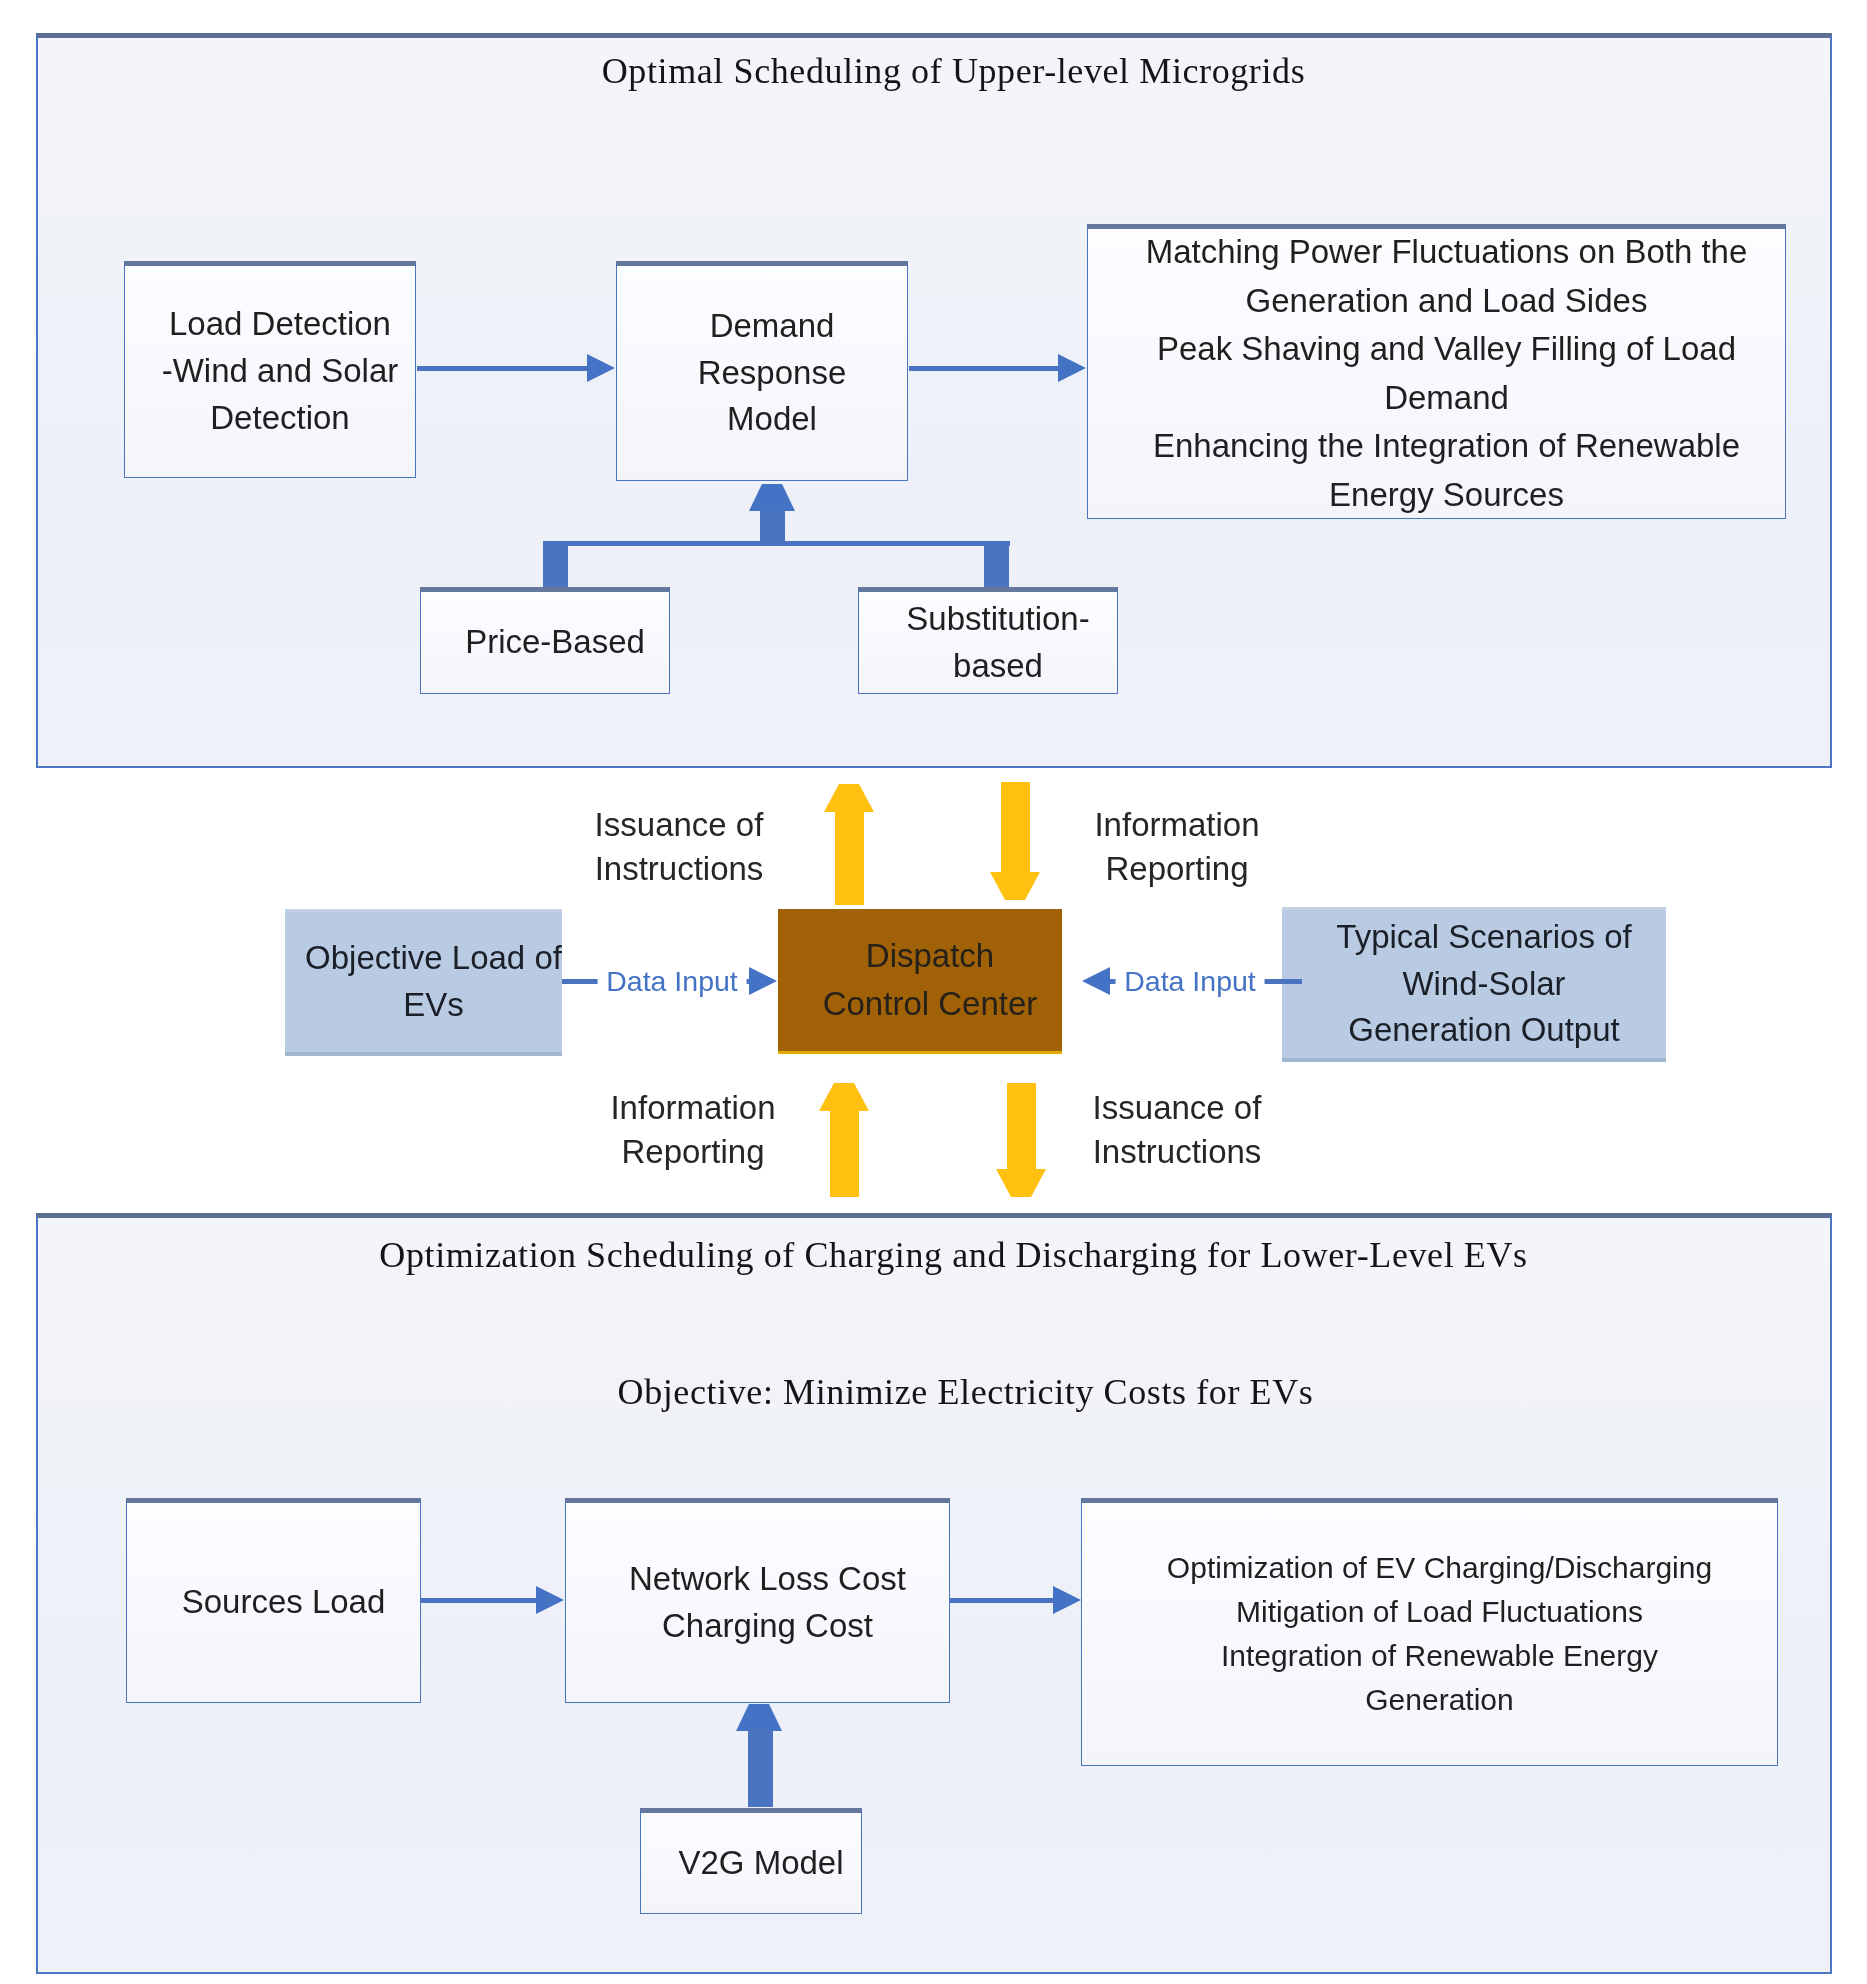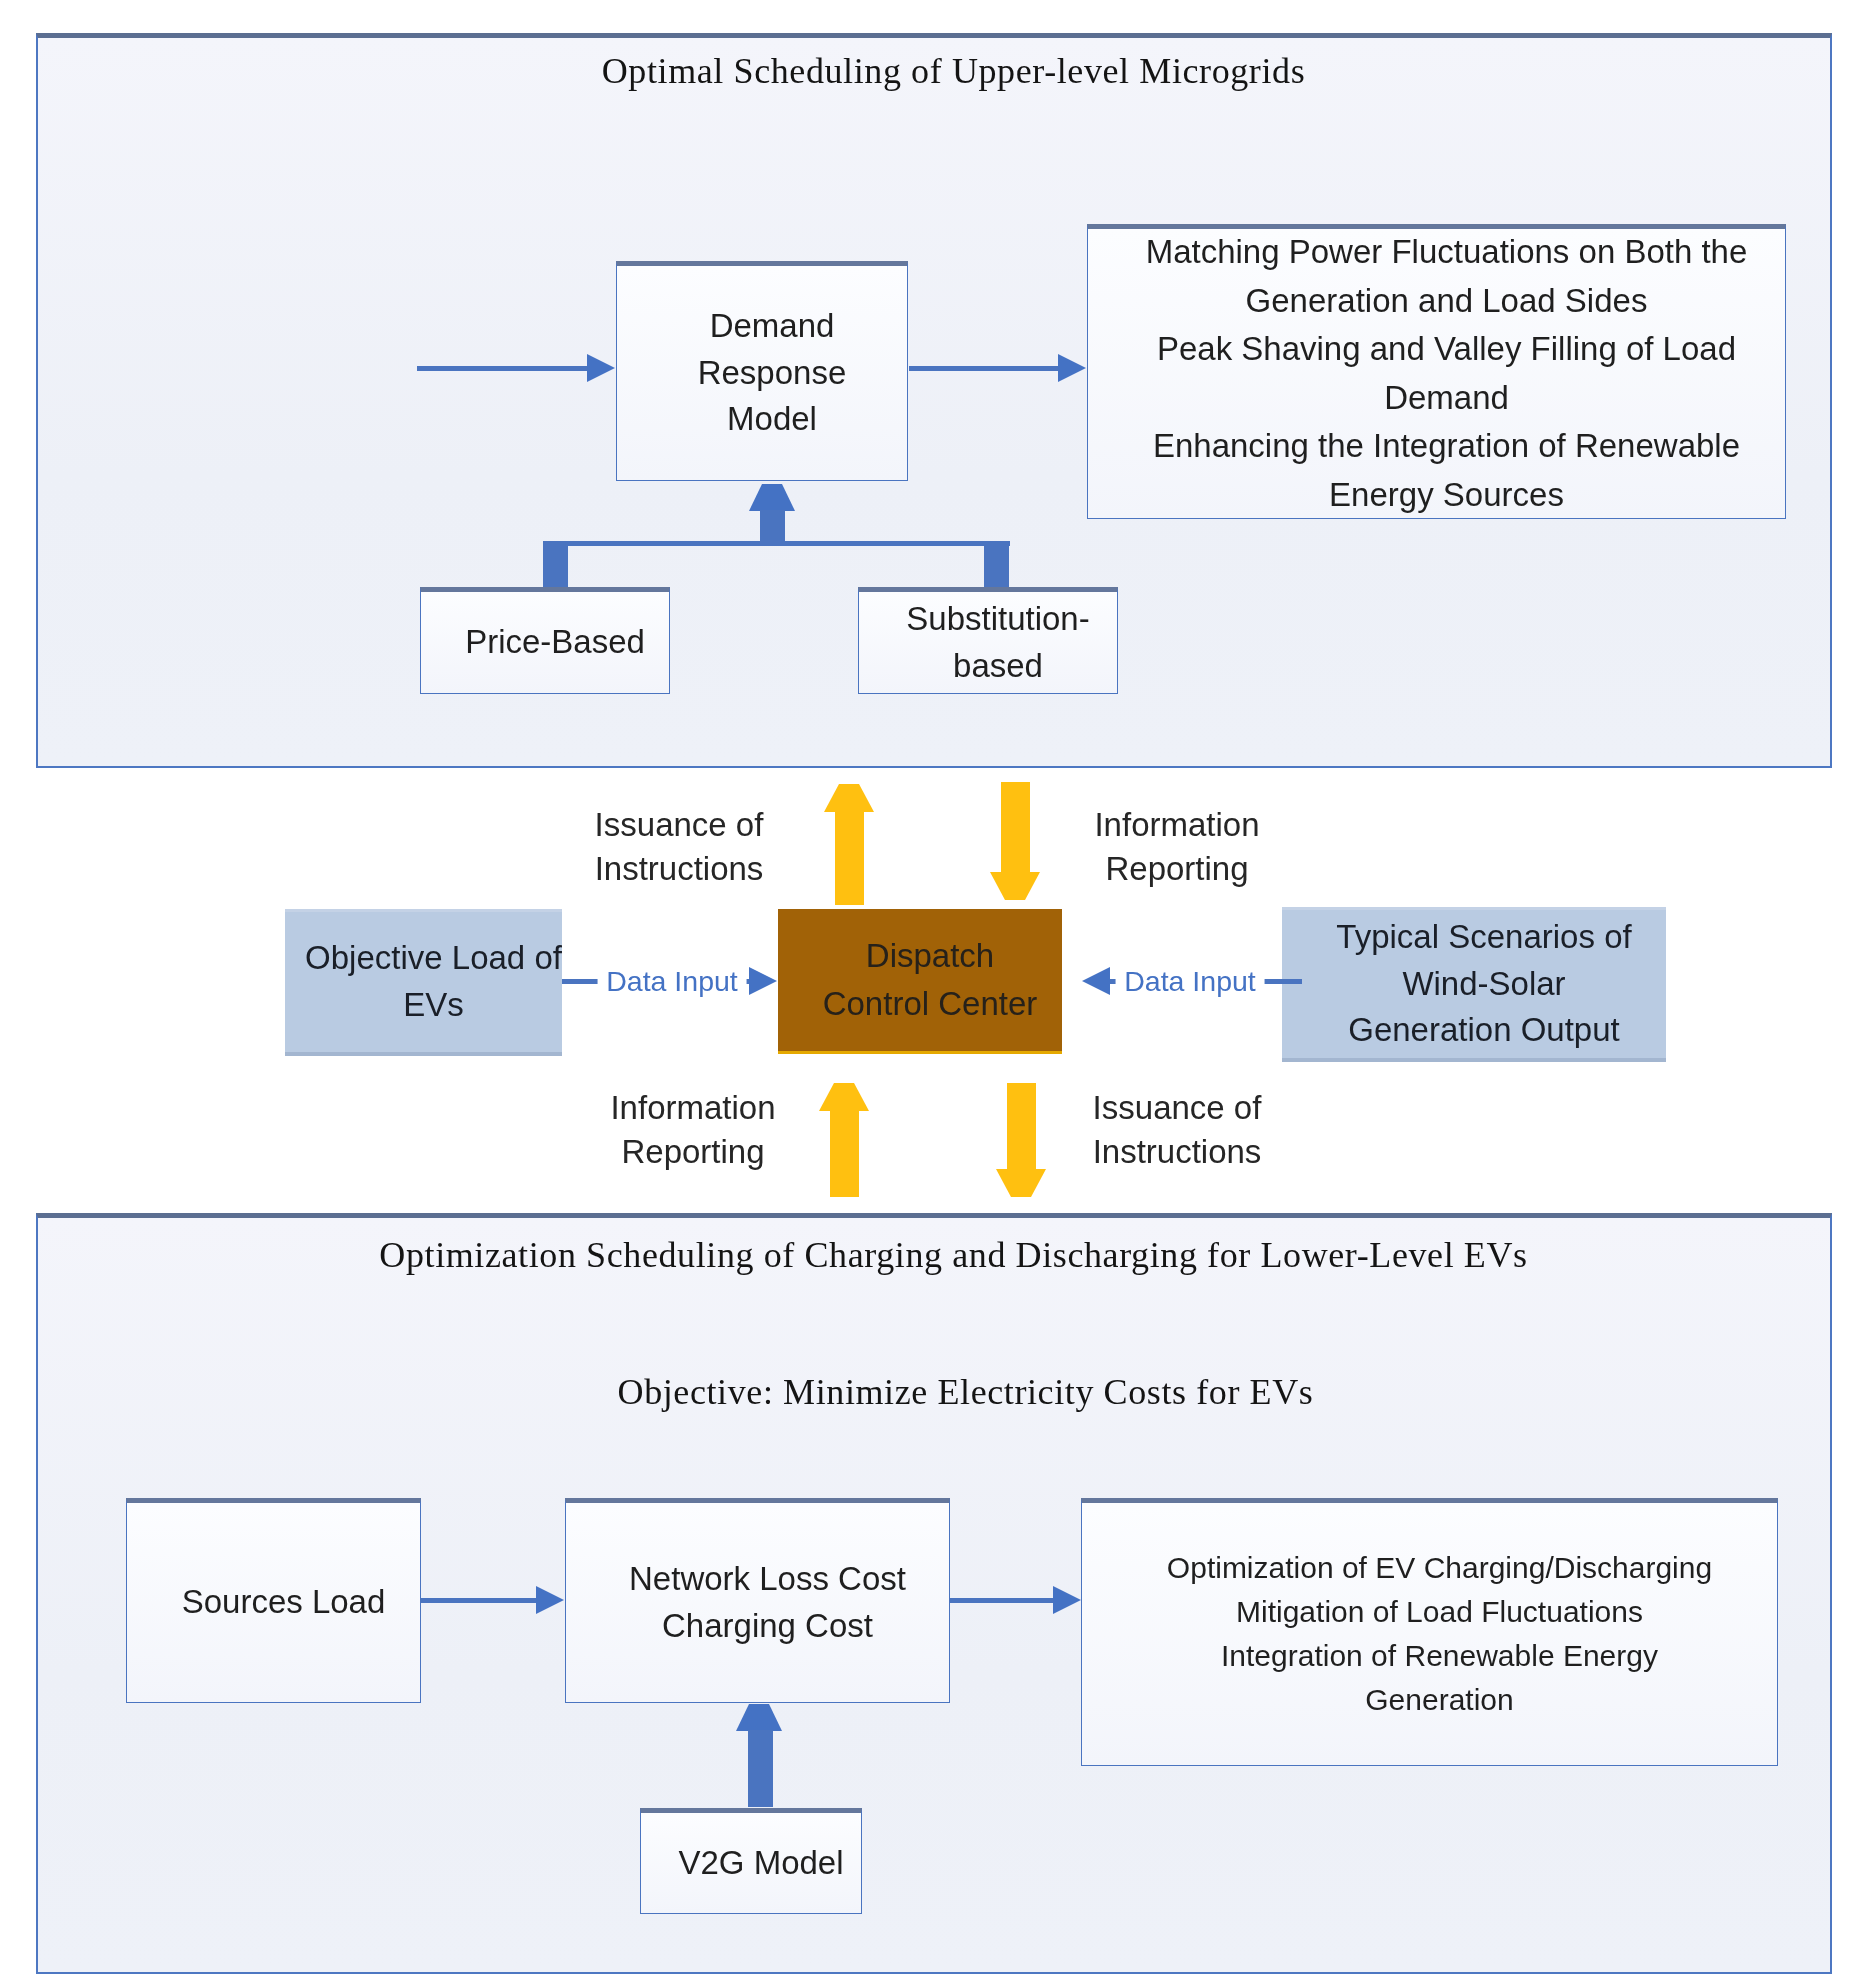--- a/index.html
+++ b/index.html
@@ -88,20 +88,23 @@
 </style>
 </head>
 <body>
 
 <div id="page">
 
   <div class="abs panel" style="left:36px;top:33px;width:1796px;height:735px;"></div>
 
   <div class="abs stitle" style="left:0;top:50px;">Optimal Scheduling of Upper-level Microgrids</div>
 
+  <div class="abs wbox pre" style="left:124px;top:261px;width:292px;height:217px;">Load Detection
+-Wind and Solar
+Detection</div>
 
   <div class="abs wbox pre" style="left:616px;top:261px;width:292px;height:220px;">Demand
 Response
 Model</div>
 
   <div class="abs wbox pre" style="left:1087px;top:224px;width:699px;height:295px;font-size:33px;line-height:1.47;">Matching Power Fluctuations on Both the
 Generation and Load Sides
 Peak Shaving and Valley Filling of Load
 Demand
 Enhancing the Integration of Renewable

